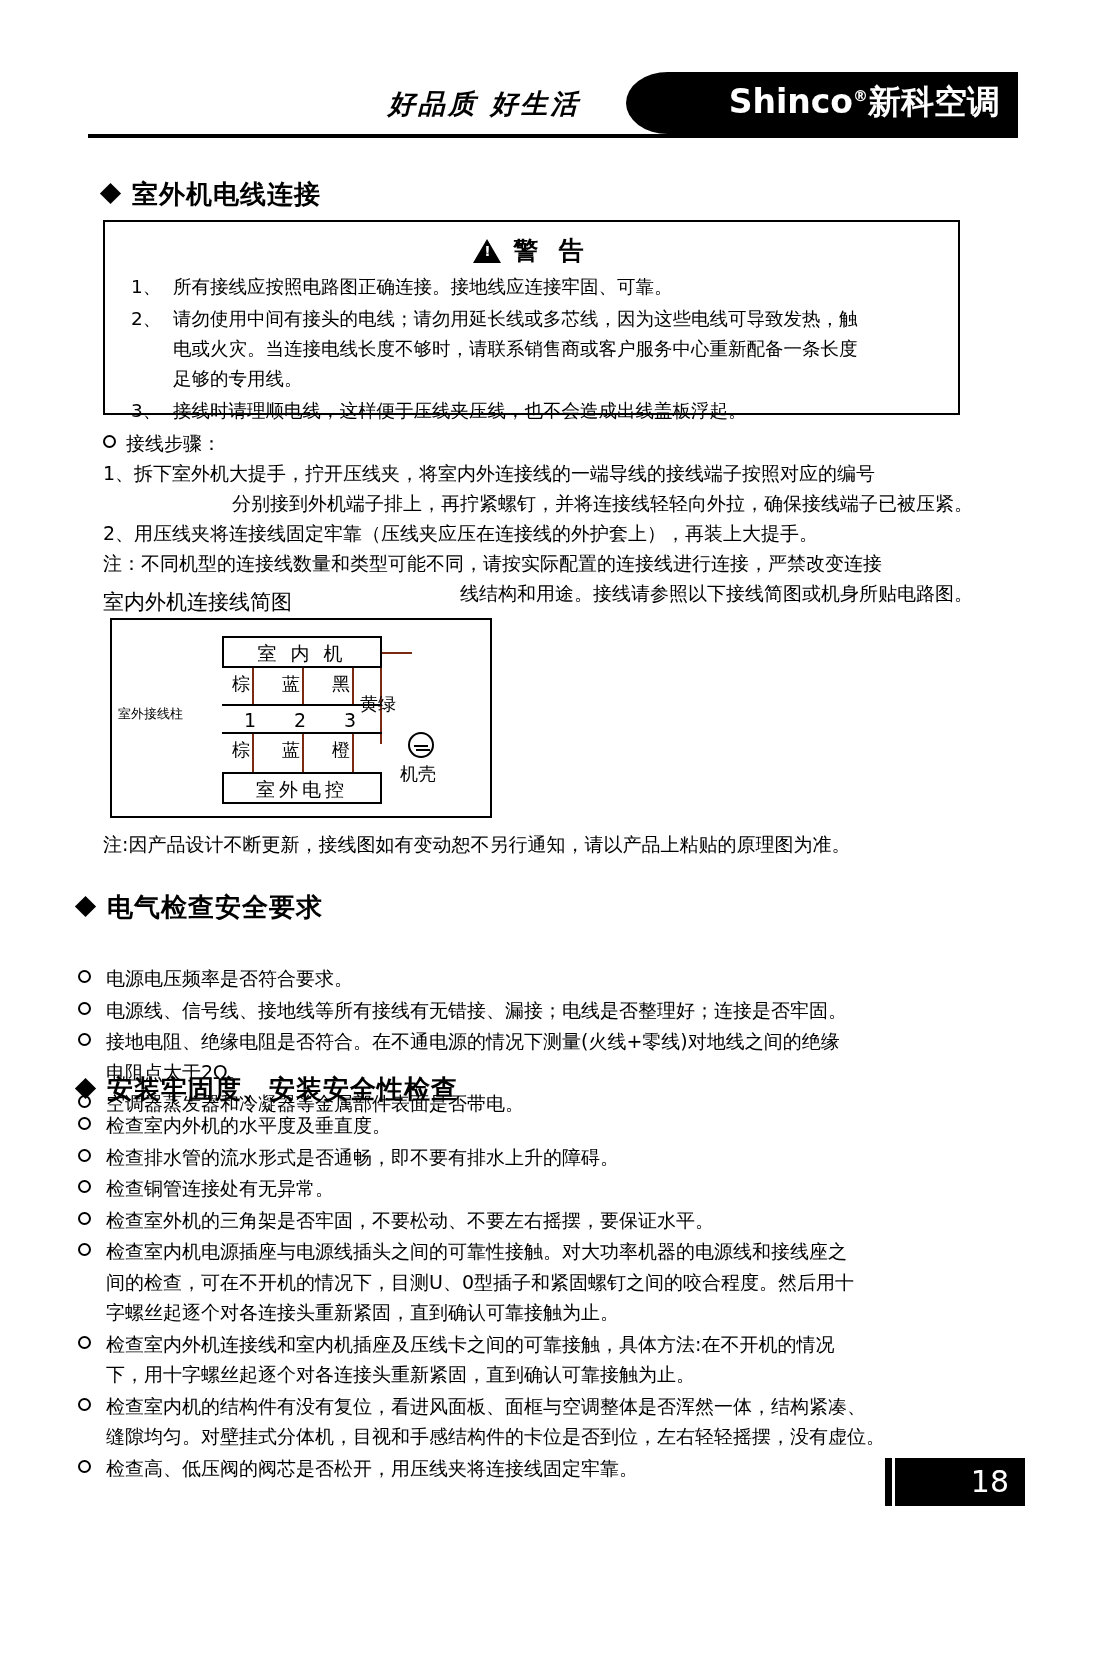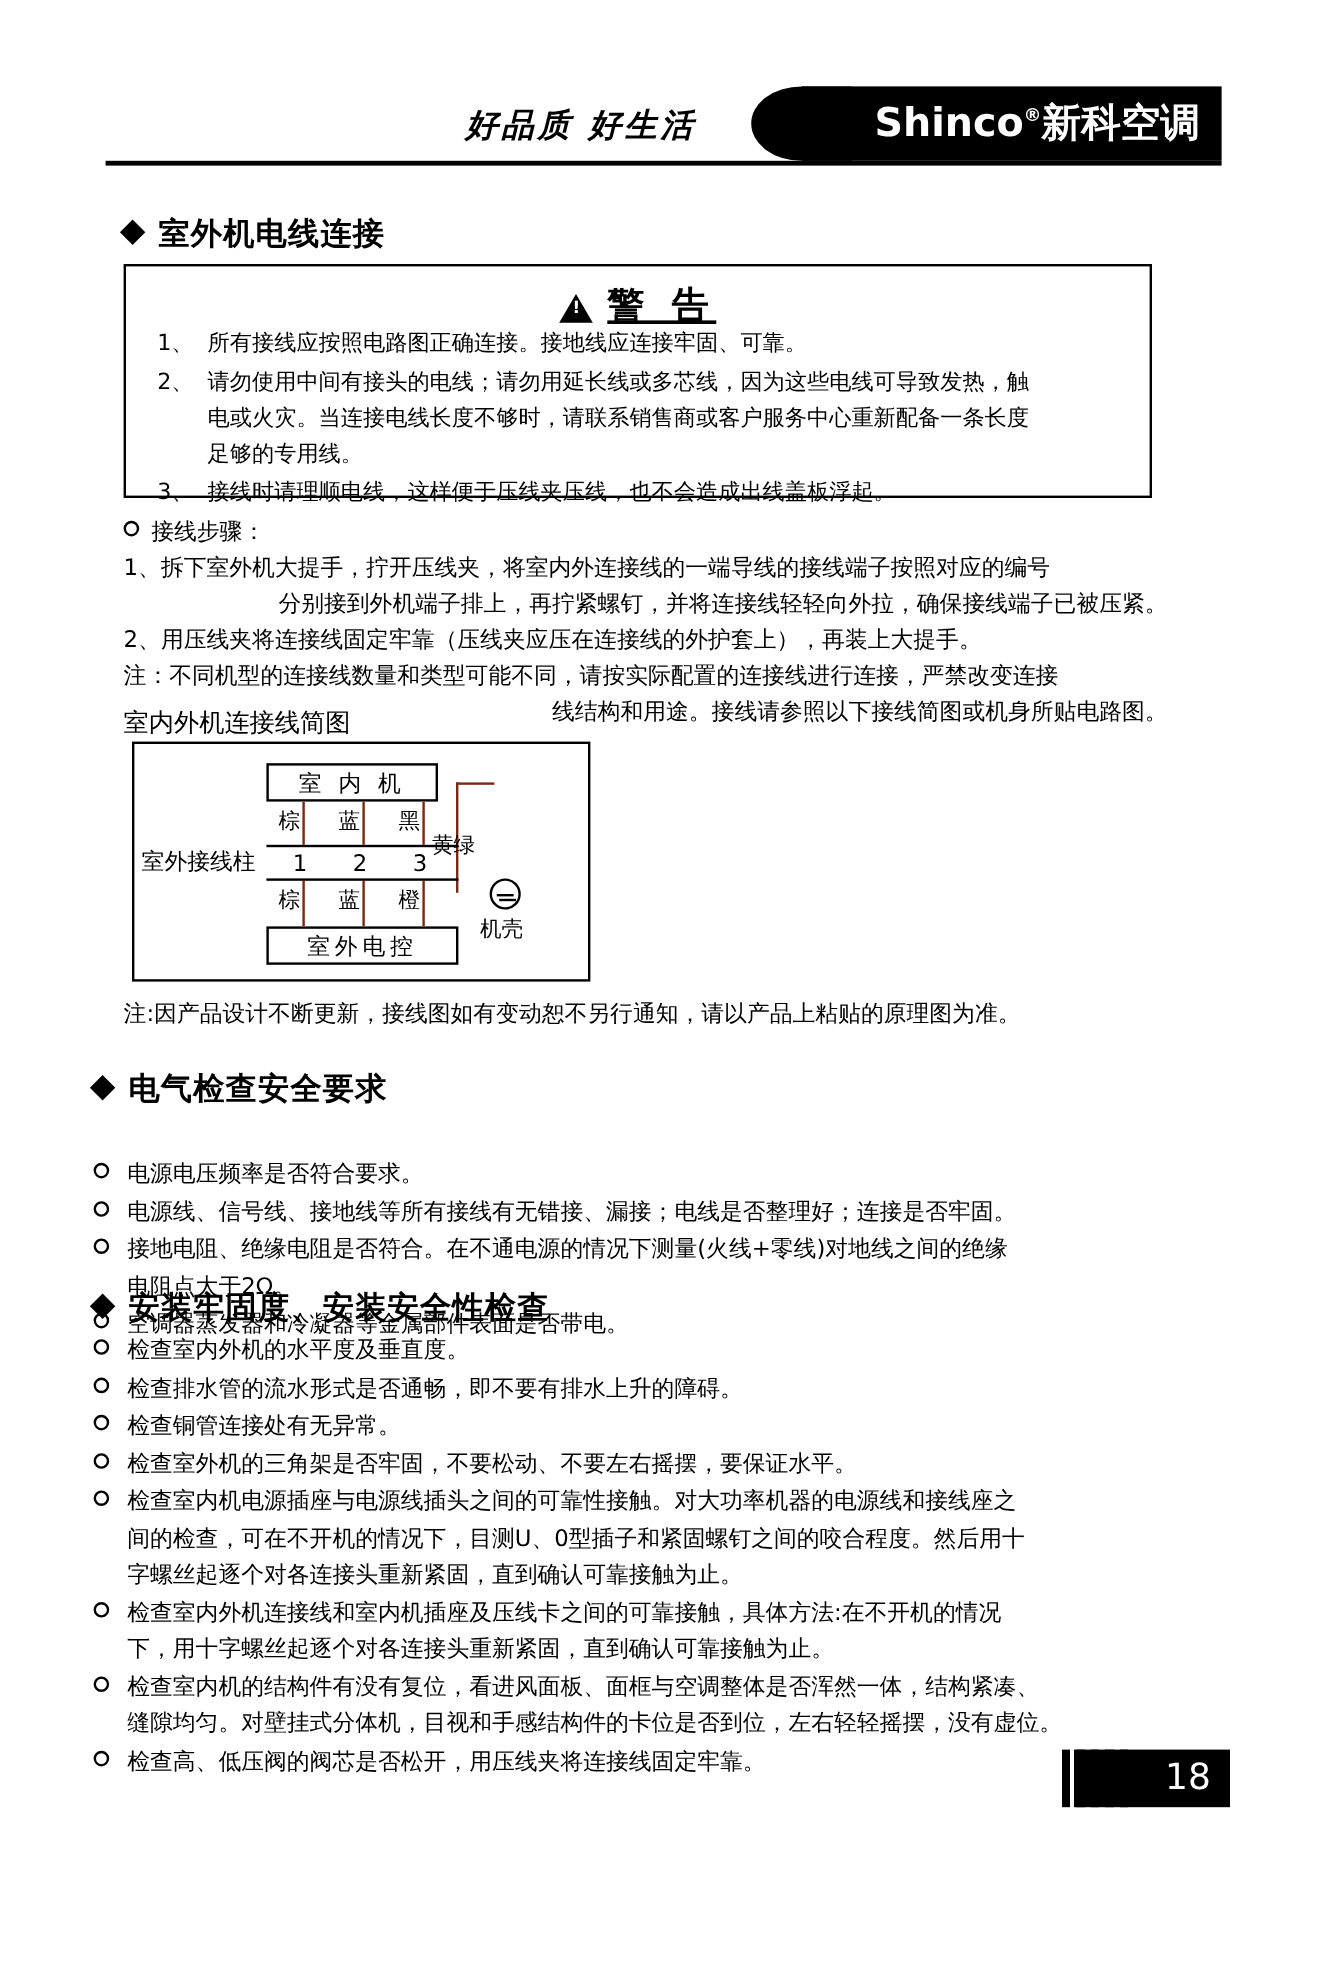--- a/index.html
+++ b/index.html
@@ -119,24 +119,23 @@
     height: 195px;
     border: 2px solid #000;
     box-sizing: border-box;
   }
   .warn-head {
     position: absolute;
     left: 0;
     top: 12px;
     width: 100%;
     text-align: center;
-    font-size: 31px;
+    font-size: 25px;
     font-weight: bold;
     letter-spacing: 6px;
-    text-decoration: underline;
   }
   .warn-tri {
     display: inline-block;
     width: 0;
     height: 0;
     border-left: 14px solid transparent;
     border-right: 14px solid transparent;
     border-bottom: 24px solid #000;
     position: relative;
     top: 4px;
@@ -216,21 +215,21 @@
     position: absolute;
     border: 2px solid #000;
     box-sizing: border-box;
     text-align: center;
     font-size: 19px;
     line-height: 30px;
     background: #fff;
     letter-spacing: 4px;
   }
   .dbox-in {
-    left: 110px; top: 16px; width: 143px; height: 32px;
+    left: 110px; top: 16px; width: 160px; height: 32px;
   }
   .dbox-out {
     left: 110px; top: 152px; width: 160px; height: 32px;
   }
   .term-row {
     position: absolute;
     left: 110px;
     top: 84px;
     width: 160px;
     height: 30px;
@@ -241,21 +240,21 @@
   .term-row span {
     position: absolute;
     top: 1px;
     font-size: 19px;
     line-height: 26px;
   }
   .term-label {
     position: absolute;
     left: 6px;
     top: 85px;
-    font-size: 19px;
+    font-size: 13px;
     white-space: nowrap;
   }
   .wlabel {
     position: absolute;
     font-size: 18px;
     white-space: nowrap;
   }
   .vline {
     position: absolute;
     width: 2px;

